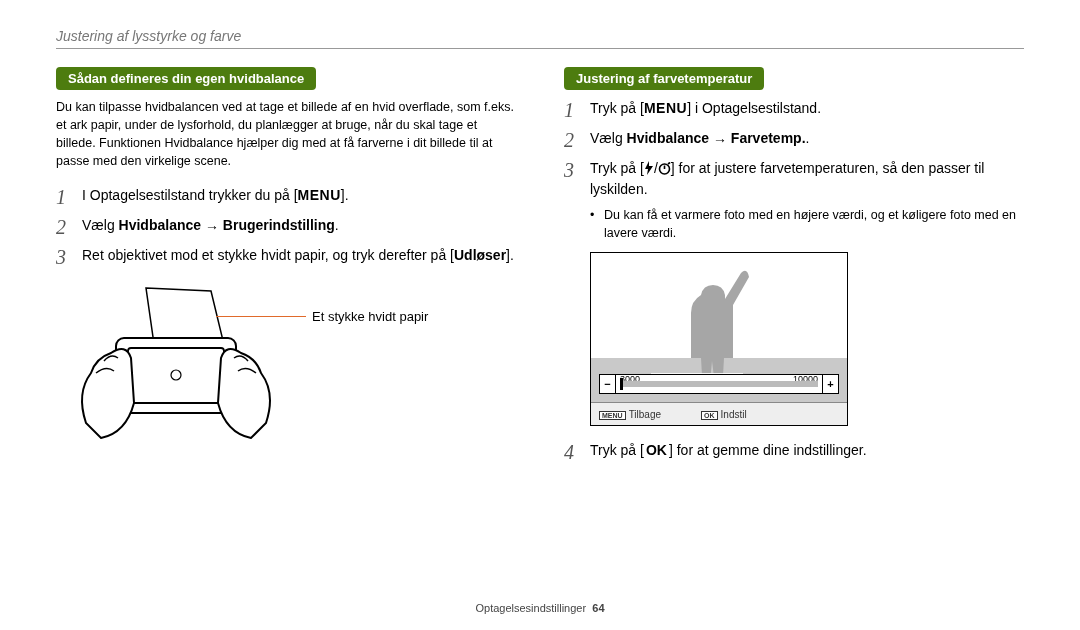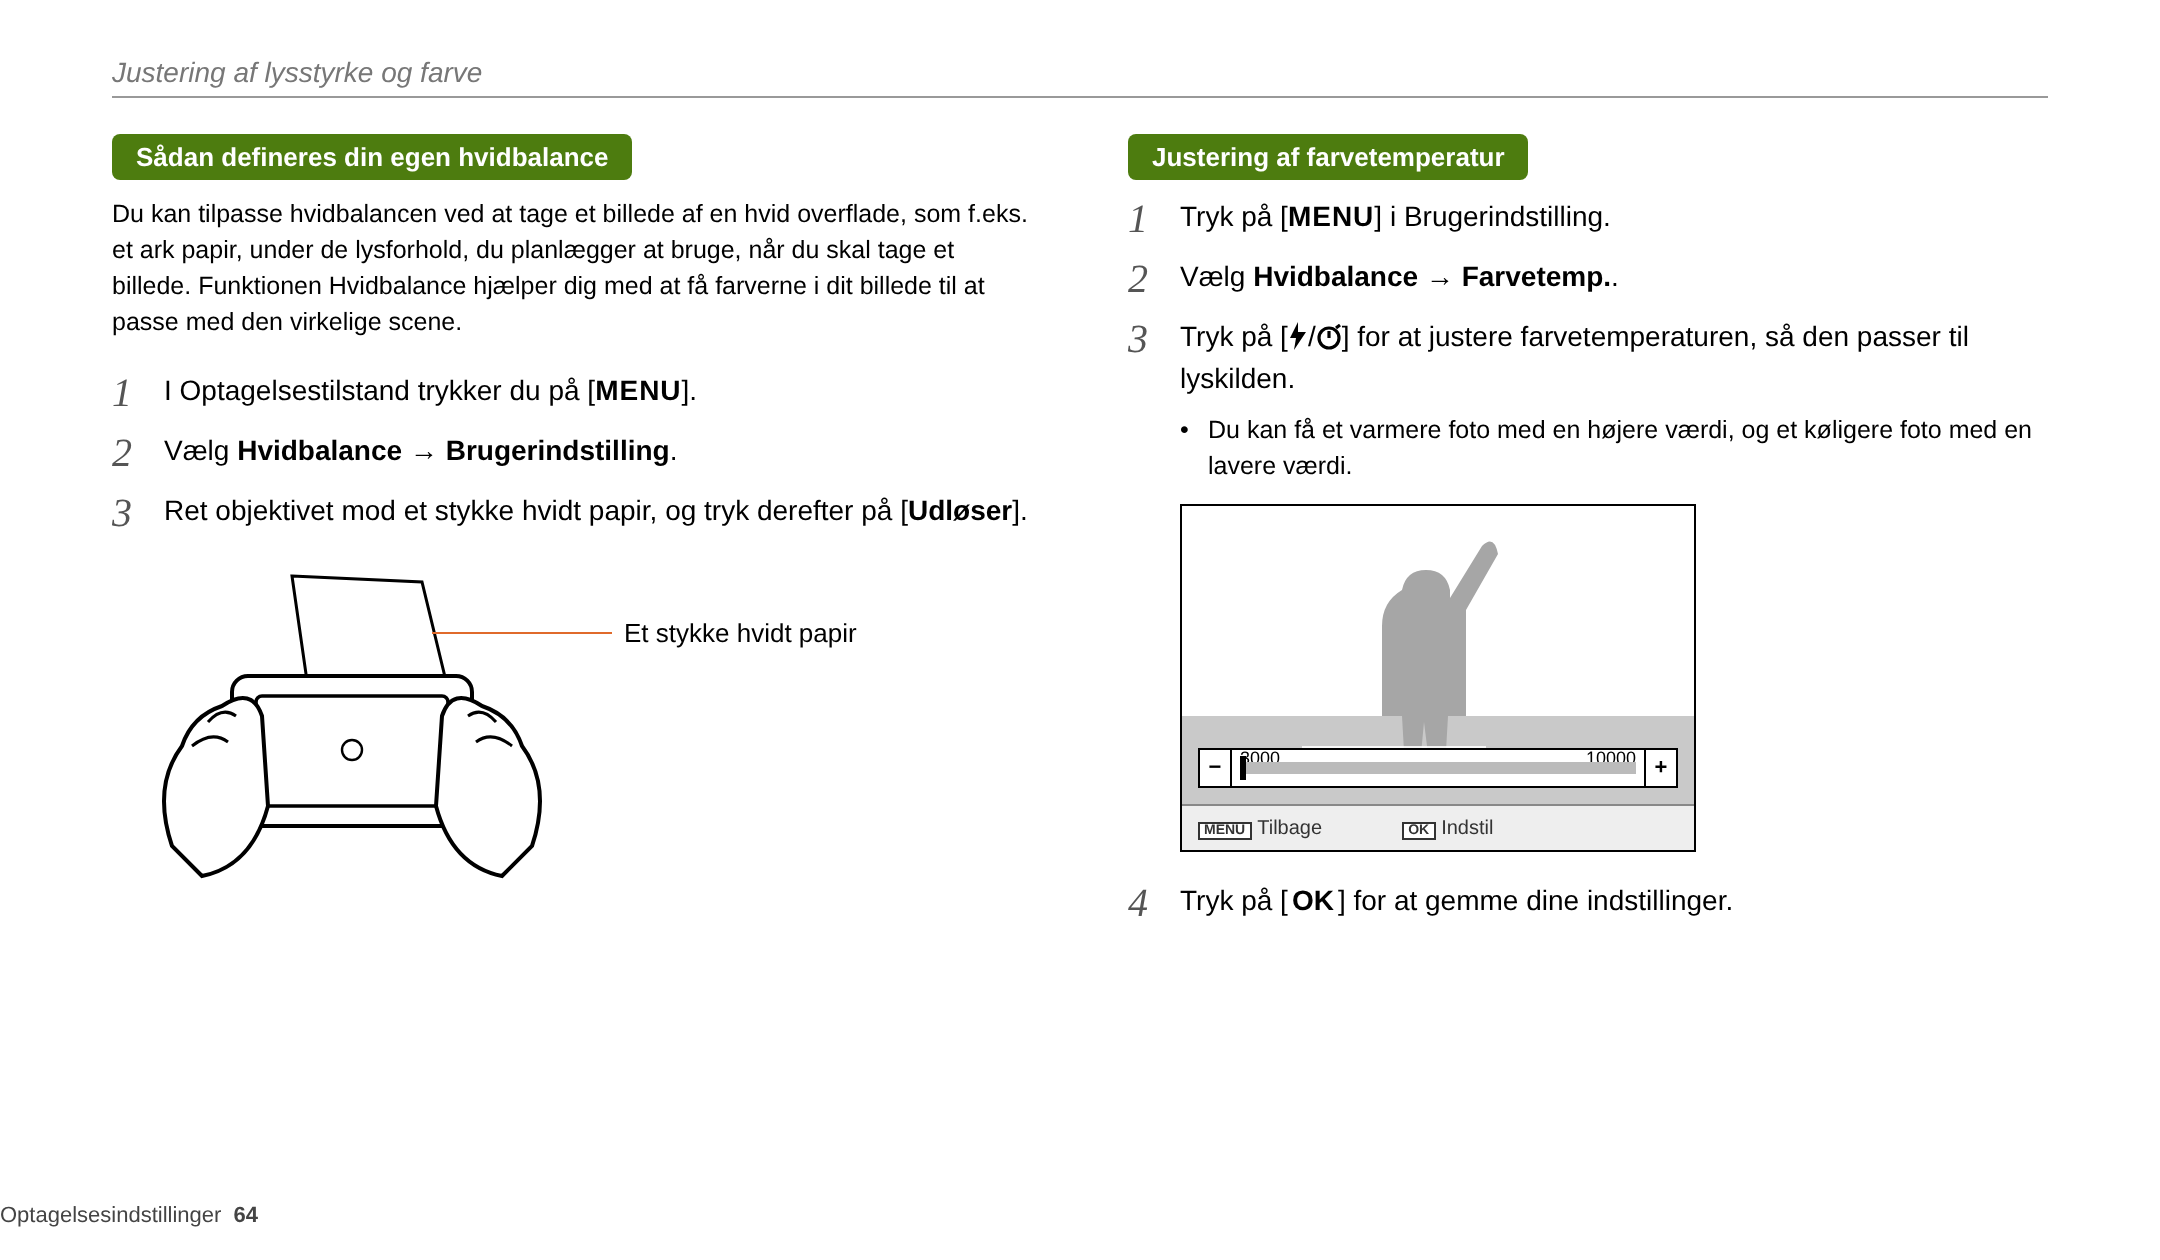--- a/index.html
+++ b/index.html
@@ -198,21 +198,21 @@
     padding: 0 2px;
     margin-right: 3px;
     background: #fff;
     font-weight: bold;
   }
   .footer {
     position: absolute;
     bottom: 16px;
     left: 0;
     right: 0;
-    text-align: left;
+    text-align: center;
     font-size: 11px;
     color: #444;
   }
   .footer .pagenum { font-weight: 700; }
   .icon-flash, .icon-timer {
     display: inline-block;
     font-family: Arial, sans-serif;
   }
 </style>
 </head>
@@ -270,21 +270,21 @@
     </div>
   </div>
 
   <div class="col">
     <div class="pill">Justering af farvetemperatur</div>
 
     <ul class="steps">
       <li>
         <span class="stepnum">1</span>
         <span class="steptxt">
-          <span>Tryk på [</span><span class="pseudo-btn">MENU</span><span>] i Brugerindstilling.</span>
+          <span>Tryk på [</span><span class="pseudo-btn">MENU</span><span>] i Optagelsestilstand.</span>
         </span>
       </li>
       <li>
         <span class="stepnum">2</span>
         <span class="steptxt">
           <span>Vælg </span><span class="b">Hvidbalance → Farvetemp.</span><span>.</span>
         </span>
       </li>
       <li>
         <span class="stepnum">3</span>

